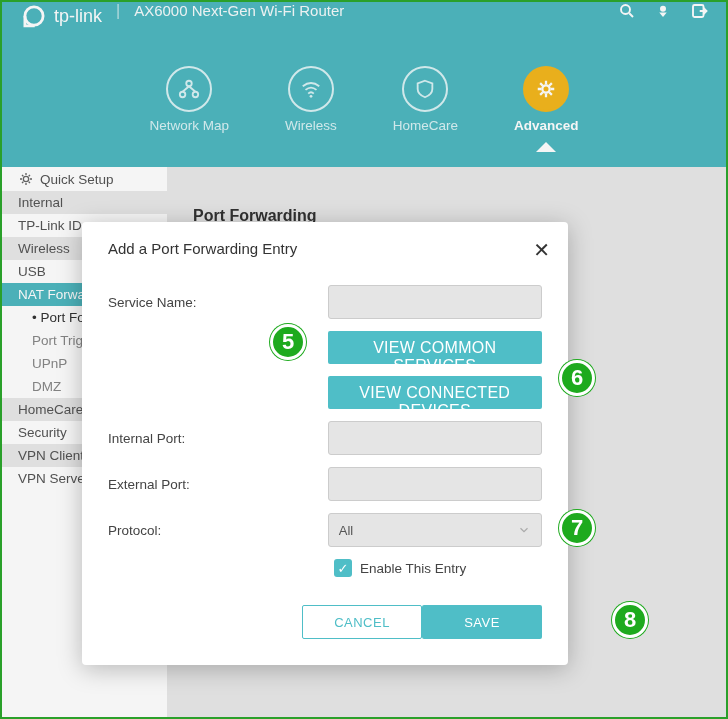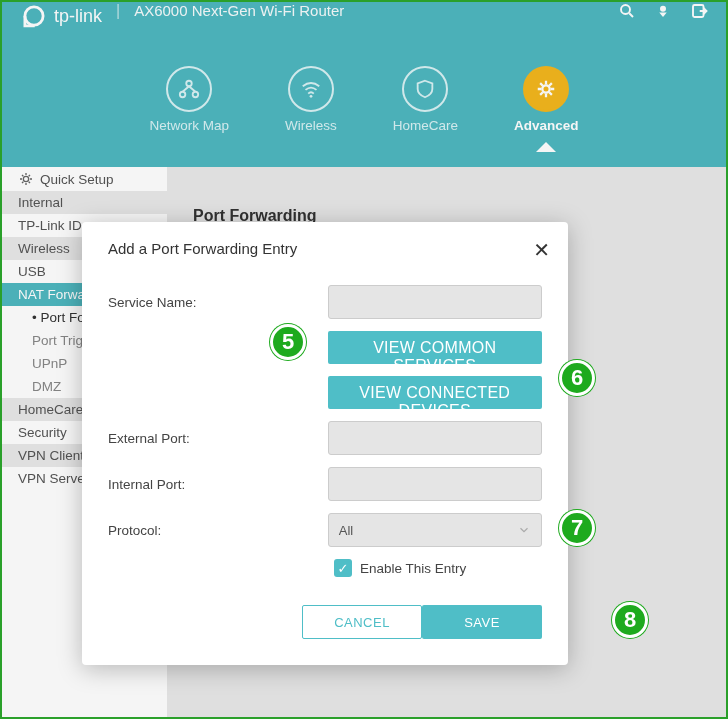--- a/index.html
+++ b/index.html
@@ -154,25 +154,25 @@
   </div>
   <div class="row">
     <label></label>
     <button class="btn-teal ctrl" style="width:220px">VIEW COMMON SERVICES</button>
   </div>
   <div class="row">
     <label></label>
     <button class="btn-teal ctrl" style="width:220px">VIEW CONNECTED DEVICES</button>
   </div>
   <div class="row">
-    <label>External Port:</label>
+    <label>Internal Port:</label>
     <input type="text" class="ctrl" style="">
   </div>
   <div class="row">
-    <label>Internal Port:</label>
+    <label>External Port:</label>
     <input type="text" class="ctrl" style="">
   </div>
   <div class="row">
     <label>Protocol:</label>
     <div class="select ctrl">
       <span>All</span>
       <svg viewBox="0 0 24 24">
           <path d="M6 9 L12 15 L18 9" fill="none" stroke="#aaa" stroke-width="2"></path>
         </svg>
     </div>

